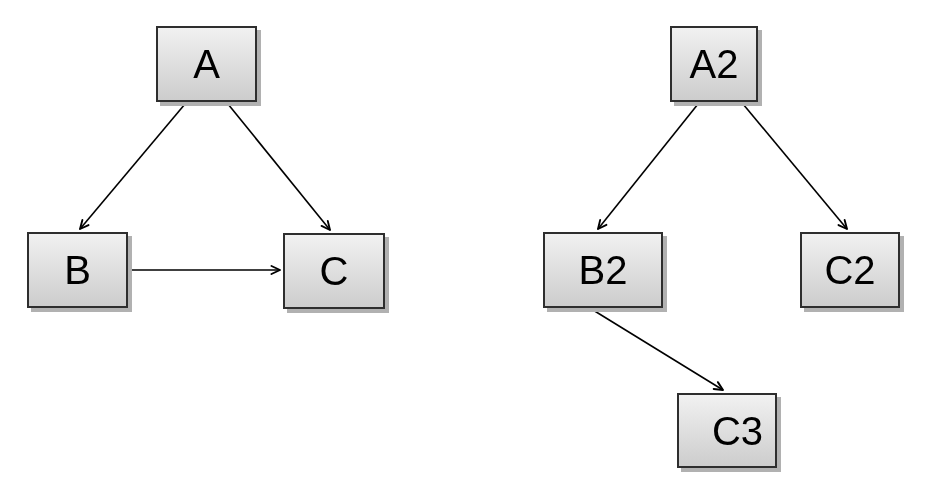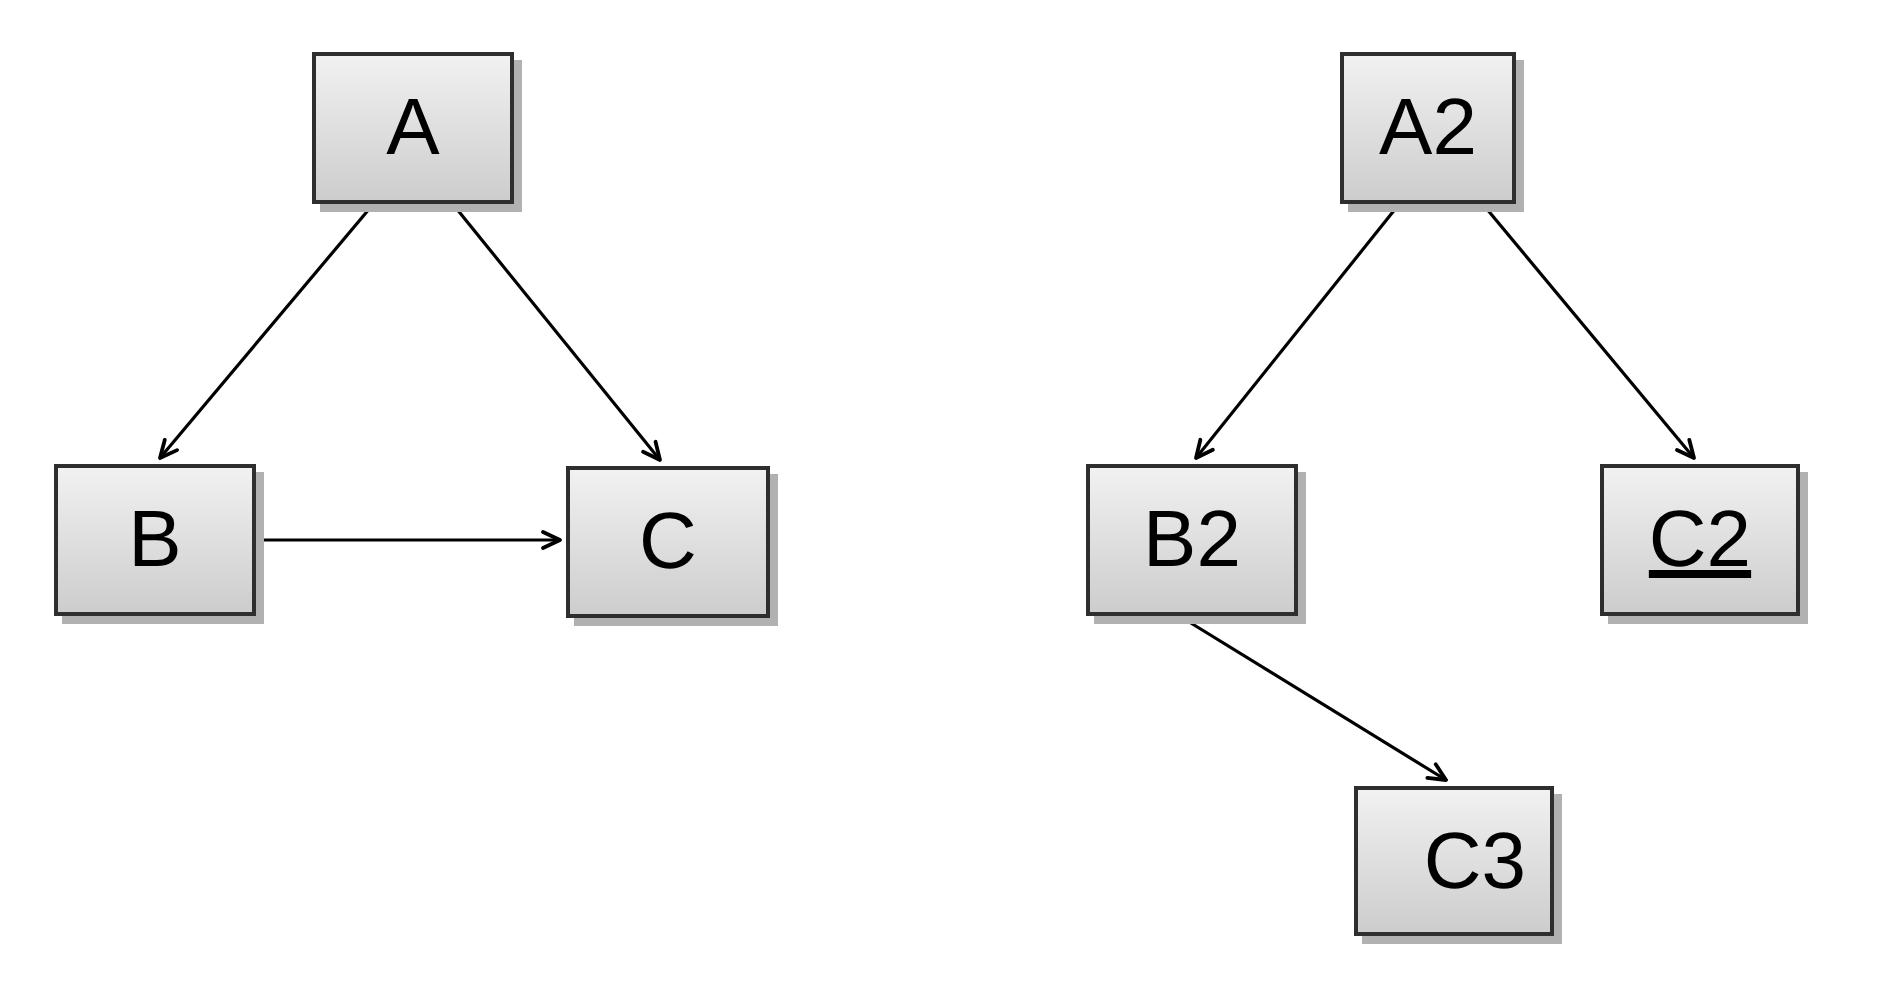--- a/index.html
+++ b/index.html
@@ -75,22 +75,22 @@
     </div>
     <div class="node" style="left: 27px; top: 232px; width: 101px; height: 76px;">
       <span class="node-label">B</span>
     </div>
     <div class="node" style="left: 283px; top: 233px; width: 102px; height: 76px;">
       <span class="node-label">C</span>
     </div>
     <div class="node" style="left: 670px; top: 26px; width: 88px; height: 76px;">
       <span class="node-label">A2</span>
     </div>
-    <div class="node" style="left: 543px; top: 232px; width: 106px; height: 76px;">
+    <div class="node" style="left: 543px; top: 232px; width: 120px; height: 76px;">
       <span class="node-label">B2</span>
     </div>
-    <div class="node" style="left: 800px; top: 232px; width: 100px; height: 76px; text-decoration: underline;">
+    <div class="node" style="left: 800px; top: 232px; width: 100px; height: 76px;">
       <span class="node-label">C2</span>
     </div>
     <div class="node" style="left: 677px; top: 393px; width: 100px; height: 75px; padding-left: 21px;">
       <span class="node-label">C3</span>
     </div>
   </div>
 
 </body></html>

